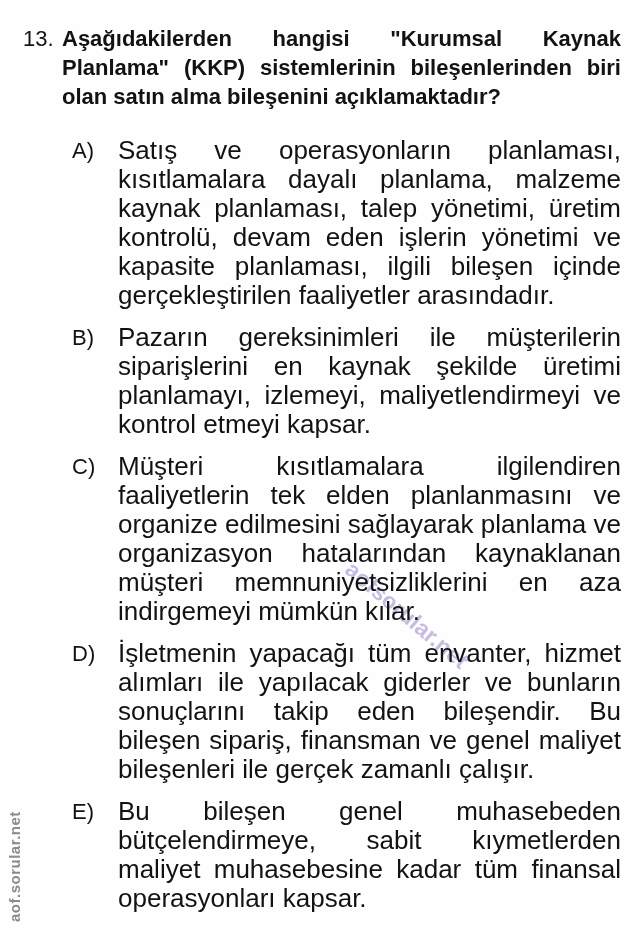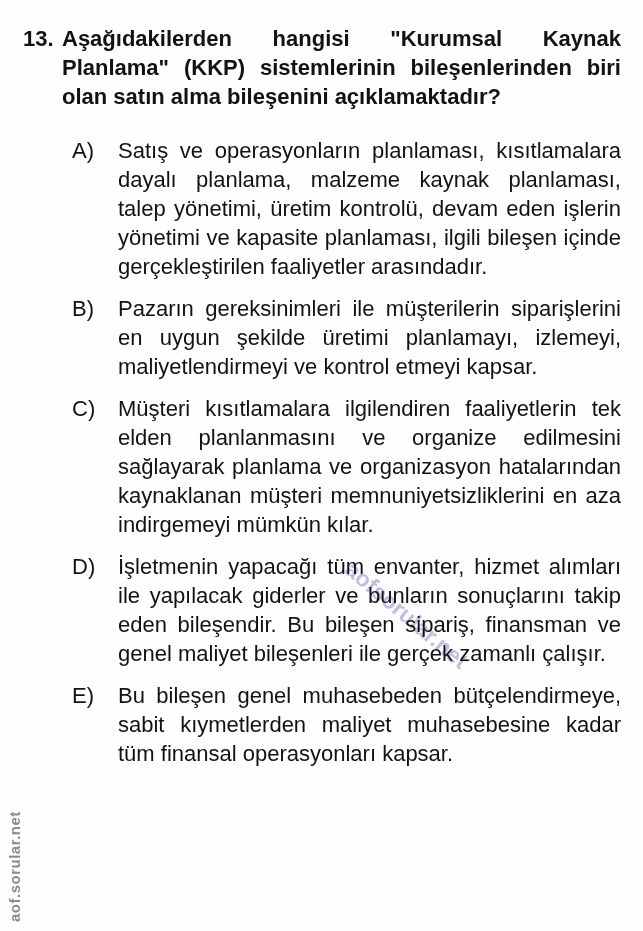--- a/index.html
+++ b/index.html
@@ -21,21 +21,21 @@
   }
   .q-row {
     display: flex;
     padding: 24px 22px 0 23px;
   }
   .q-num {
     flex: none;
     width: 39px;
     font-size: 22px;
     line-height: 29px;
-    font-weight: bold;
+    font-weight: normal;
   }
   .q-text {
     flex: 1;
     font-size: 22px;
     line-height: 29px;
     font-weight: bold;
     text-align: justify;
   }
   .options {
     padding: 25px 22px 0 72px;
@@ -45,21 +45,21 @@
     margin-bottom: 13px;
   }
   .opt-letter {
     flex: none;
     width: 46px;
     font-size: 22px;
     line-height: 29px;
   }
   .opt-text {
     flex: 1;
-    font-size: 22px;
+    font-size: 26px;
     line-height: 29px;
     text-align: justify;
   }
   .watermark-side {
     position: absolute;
     left: 6px;
     top: 922px;
     transform: rotate(-90deg);
     transform-origin: 0 0;
     font-size: 15px;
@@ -99,21 +99,21 @@
 
   <div class="options">
 
     <div class="opt-row">
       <div class="opt-letter">A)</div>
       <div class="opt-text">Satış ve operasyonların planlaması, kısıtlamalara dayalı planlama, malzeme kaynak planlaması, talep yönetimi, üretim kontrolü, devam eden işlerin yönetimi ve kapasite planlaması, ilgili bileşen içinde gerçekleştirilen faaliyetler arasındadır.</div>
     </div>
 
     <div class="opt-row">
       <div class="opt-letter">B)</div>
-      <div class="opt-text">Pazarın gereksinimleri ile müşterilerin siparişlerini en uygun şekilde üretimi planlamayı, izlemeyi, maliyetlendirmeyi ve kontrol etmeyi kapsar.</div>
+      <div class="opt-text">Pazarın gereksinimleri ile müşterilerin siparişlerini en kaynak şekilde üretimi planlamayı, izlemeyi, maliyetlendirmeyi ve kontrol etmeyi kapsar.</div>
     </div>
 
     <div class="opt-row">
       <div class="opt-letter">C)</div>
       <div class="opt-text">Müşteri kısıtlamalara ilgilendiren faaliyetlerin tek elden planlanmasını ve organize edilmesini sağlayarak planlama ve organizasyon hatalarından kaynaklanan müşteri memnuniyetsizliklerini en aza indirgemeyi mümkün kılar.</div>
     </div>
 
     <div class="opt-row">
       <div class="opt-letter">D)</div>
       <div class="opt-text">İşletmenin yapacağı tüm envanter, hizmet alımları ile yapılacak giderler ve bunların sonuçlarını takip eden bileşendir. Bu bileşen sipariş, finansman ve genel maliyet bileşenleri ile gerçek zamanlı çalışır.</div>

